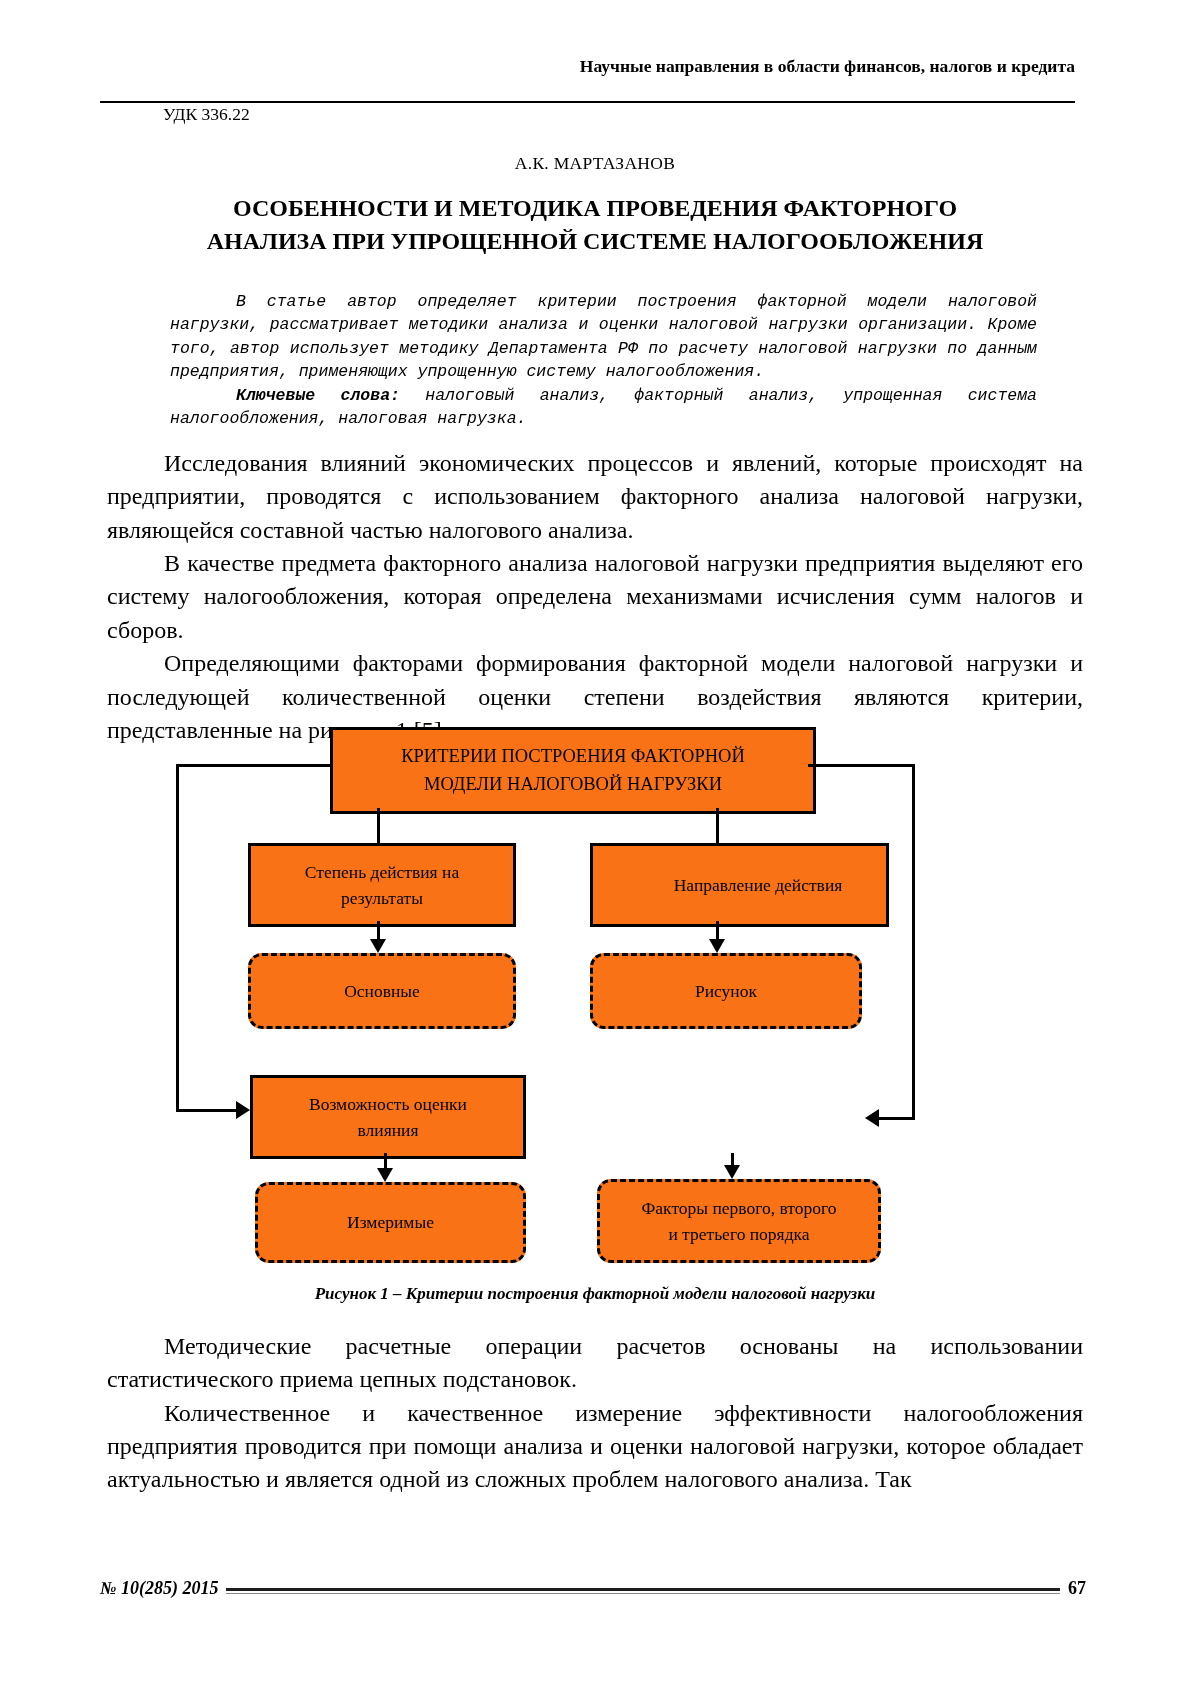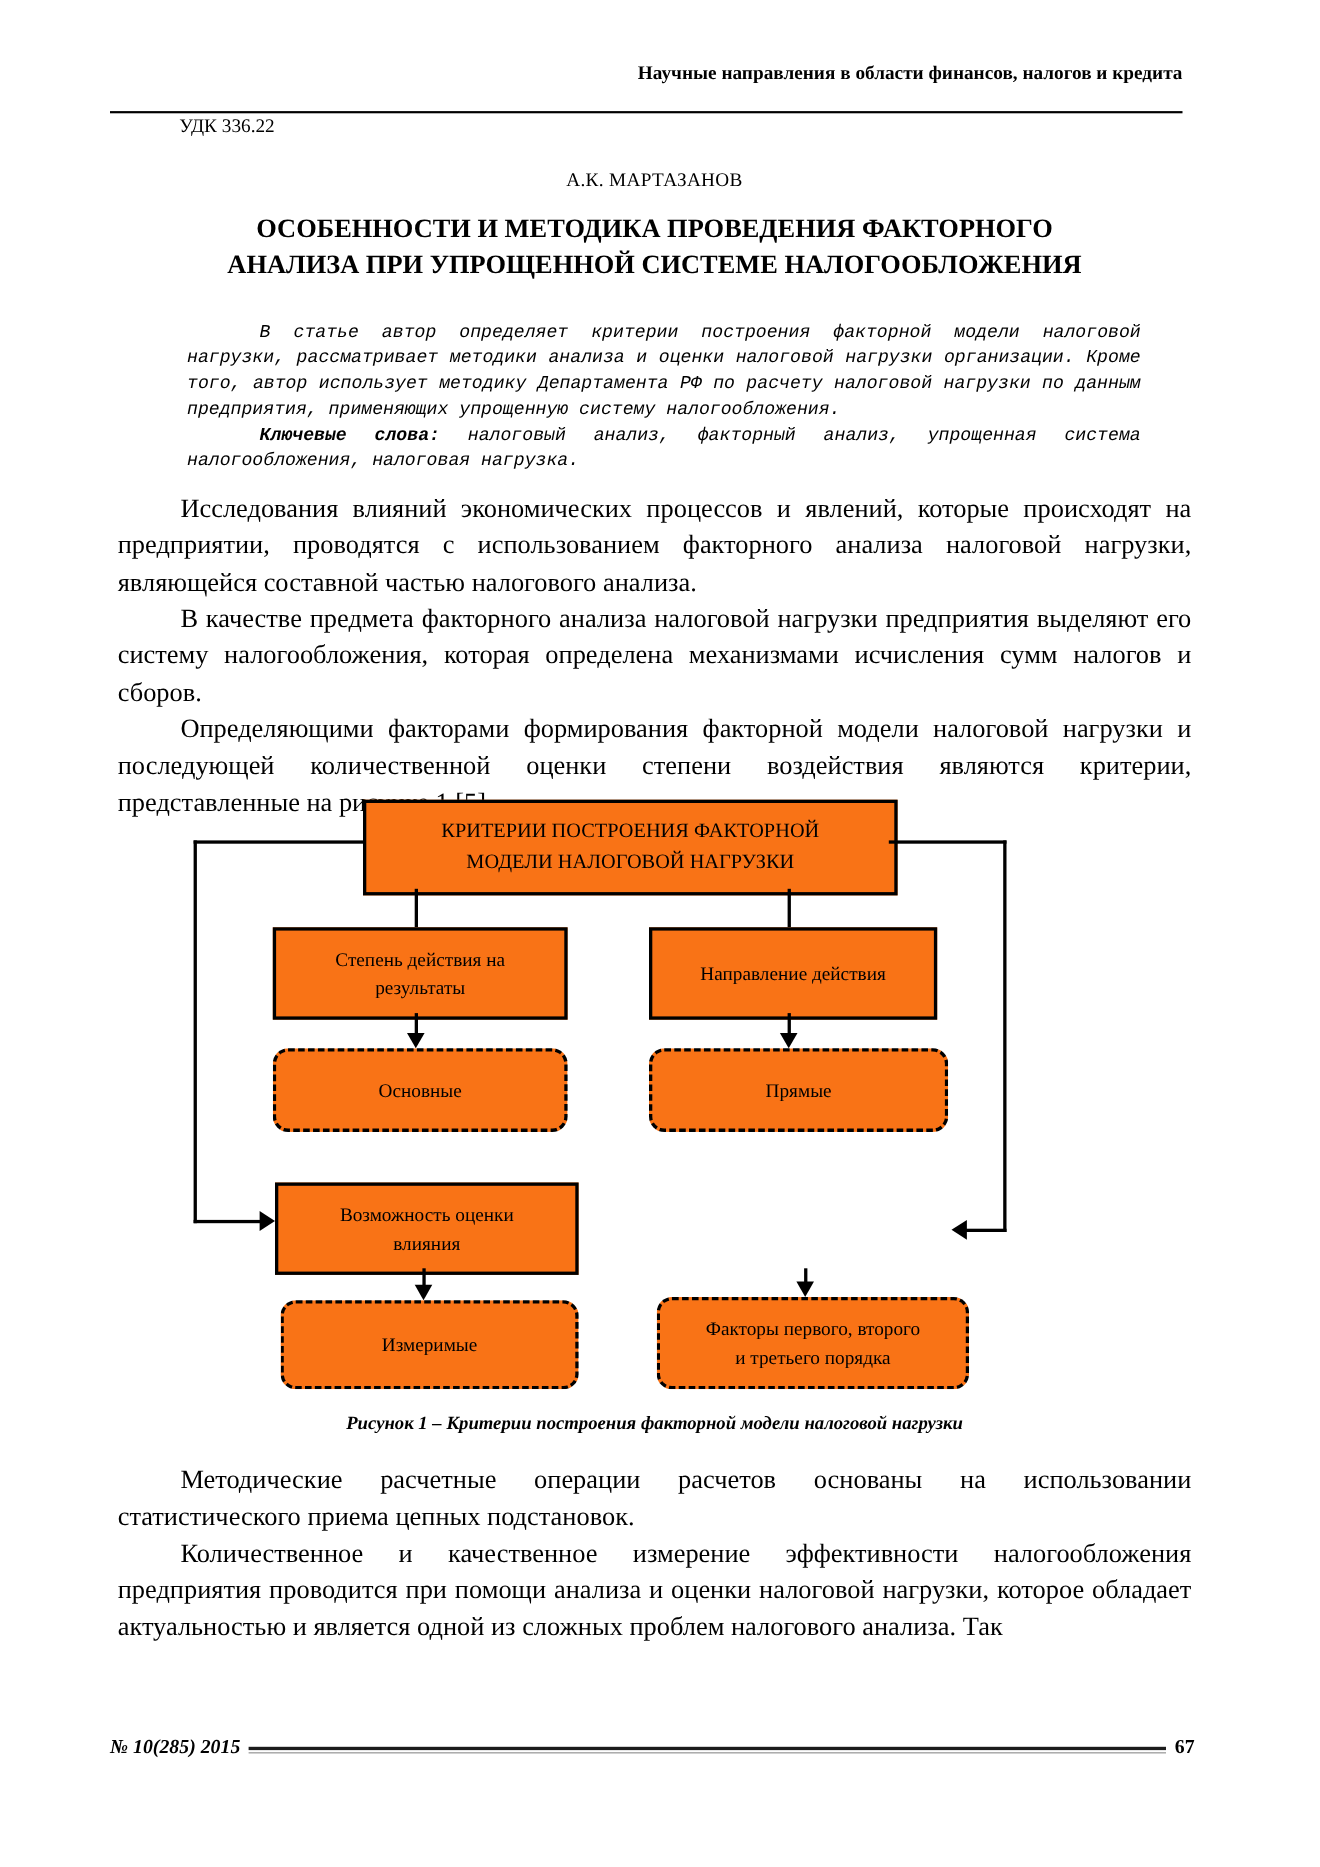--- a/index.html
+++ b/index.html
@@ -109,34 +109,34 @@
     <div class="ln" style="left:777px; top:399px; width:38px; height:3px;"></div>
     <div class="arr arr-left" style="left:765px; top:391px;"></div>
 
     <div class="ln" style="left:277px; top:90px; width:3px; height:35px;"></div>
     <div class="ln" style="left:616px; top:90px; width:3px; height:35px;"></div>
 
     <div class="dbox" style="left:148px; top:125px; width:262px; height:78px;">
       <span>Степень действия на
 результаты</span>
     </div>
-    <div class="dbox" style="left:490px; top:125px; width:256px; height:78px;">
+    <div class="dbox" style="left:490px; top:125px; width:256px; height:78px;padding-left:37px;">
       <span>Направление действия</span>
     </div>
 
     <div class="ln" style="left:277px; top:203px; width:3px; height:20px;"></div>
     <div class="arr arr-down" style="left:270px; top:221px;"></div>
     <div class="ln" style="left:616px; top:203px; width:3px; height:20px;"></div>
     <div class="arr arr-down" style="left:609px; top:221px;"></div>
 
     <div class="dbox dashed" style="left:148px; top:235px; width:262px; height:70px;">
       <span>Основные</span>
     </div>
     <div class="dbox dashed" style="left:490px; top:235px; width:266px; height:70px;">
-      <span>Прямые</span>
+      <span>Рисунок</span>
     </div>
 
     <div class="dbox" style="left:150px; top:357px; width:270px; height:78px;">
       <span>Возможность оценки
 влияния</span>
     </div>
 
     <div class="ln" style="left:284px; top:435px; width:3px; height:17px;"></div>
     <div class="arr arr-down" style="left:277px; top:450px;"></div>
     <div class="ln" style="left:631px; top:435px; width:3px; height:14px;"></div>

